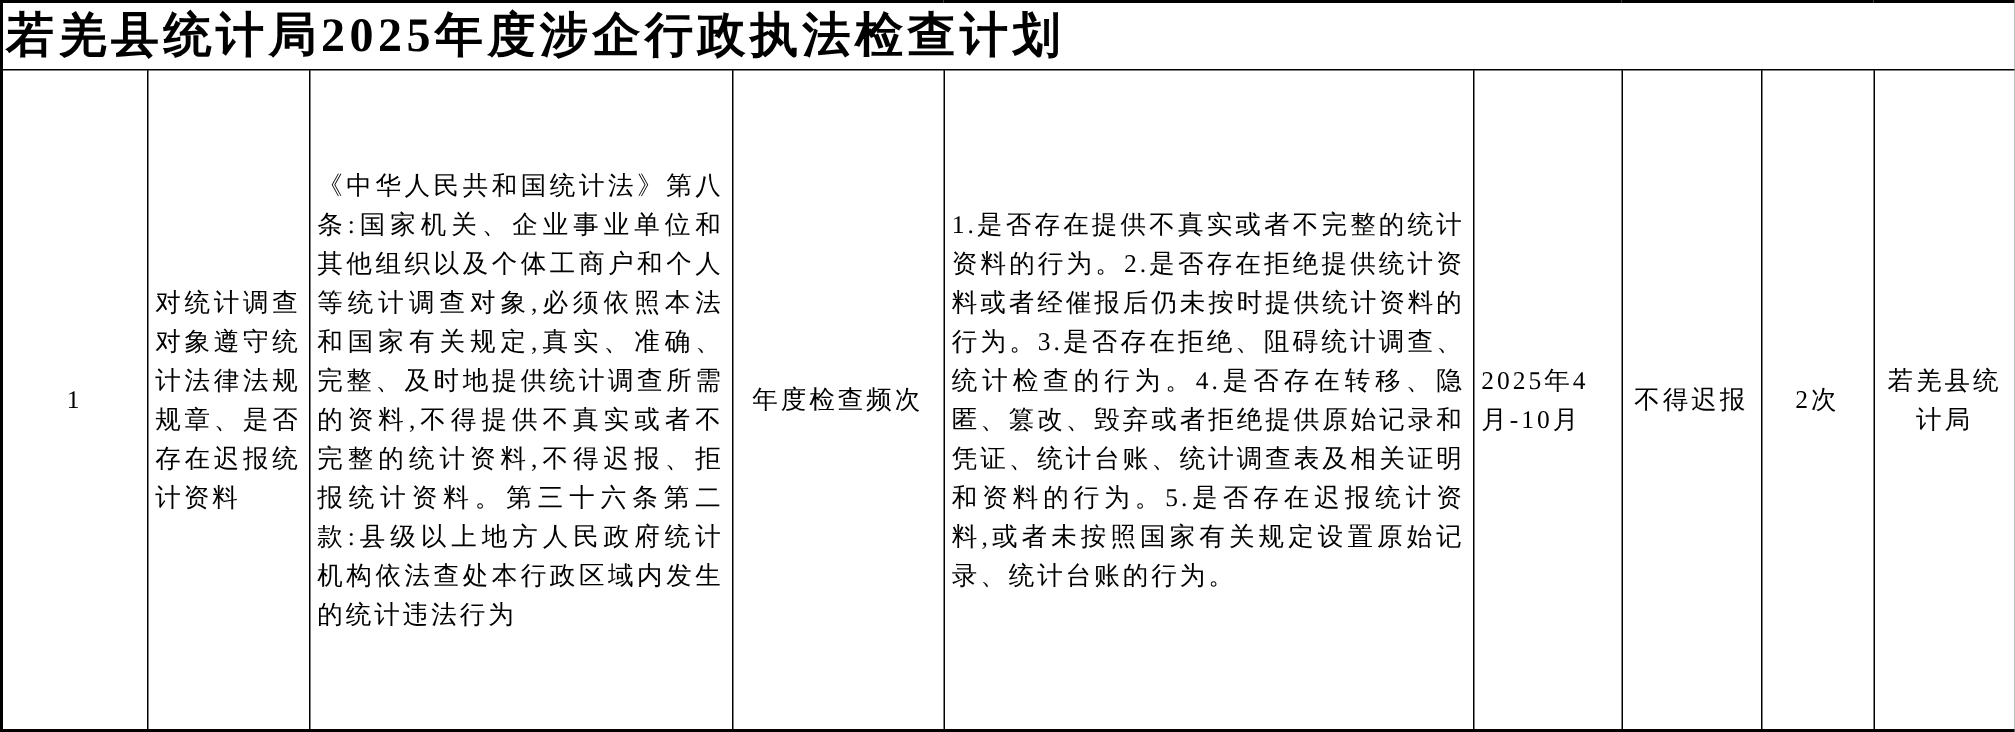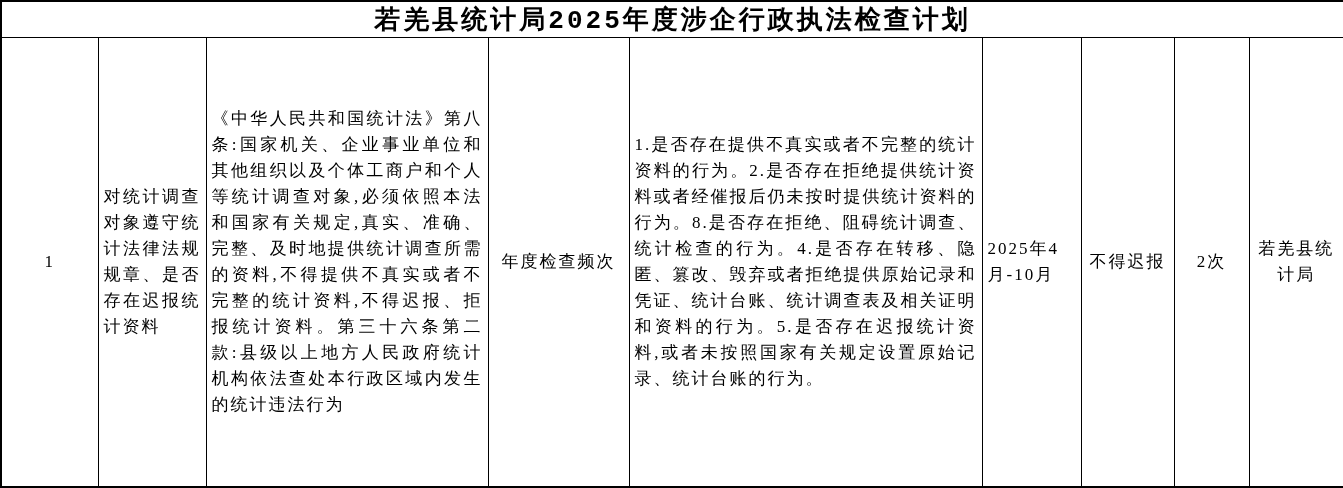--- a/index.html
+++ b/index.html
@@ -23,26 +23,25 @@
     background: #ffffff;
   }
   table.plan td, table.plan th {
     border: 1px solid #000000;
     overflow: hidden;
     vertical-align: middle;
     color: #000000;
   }
   td.title-cell {
     height: 34px;
-    font-size: 26px;
+    font-size: 32px;
     font-weight: bold;
-    text-align: center;
+    text-align: left;
     letter-spacing: 3px;
     padding: 0 2px;
-    font-family: Liberation Mono, monospace;
   }
   tr.header-row th {
     height: 48px;
     font-size: 17px;
     font-weight: bold;
     line-height: 24px;
     text-align: center;
     letter-spacing: 2px;
     padding: 0 8px;
   }
@@ -75,21 +74,21 @@
     </colgroup>
     <tbody>
       <tr>
         <td class="title-cell" colspan="9">若羌县统计局2025年度涉企行政执法检查计划</td>
       </tr>
       <tr class="data-row">
         <td class="c-center">1</td>
         <td class="c-justify">对统计调查对象遵守统计法律法规规章、是否存在迟报统计资料</td>
         <td class="c-justify">《中华人民共和国统计法》第八条:国家机关、企业事业单位和其他组织以及个体工商户和个人等统计调查对象,必须依照本法和国家有关规定,真实、准确、完整、及时地提供统计调查所需的资料,不得提供不真实或者不完整的统计资料,不得迟报、拒报统计资料。第三十六条第二款:县级以上地方人民政府统计机构依法查处本行政区域内发生的统计违法行为</td>
         <td class="c-center">年度检查频次</td>
-        <td class="c-justify">1.是否存在提供不真实或者不完整的统计资料的行为。2.是否存在拒绝提供统计资料或者经催报后仍未按时提供统计资料的行为。8.是否存在拒绝、阻碍统计调查、统计检查的行为。4.是否存在转移、隐匿、篡改、毁弃或者拒绝提供原始记录和凭证、统计台账、统计调查表及相关证明和资料的行为。5.是否存在迟报统计资料,或者未按照国家有关规定设置原始记录、统计台账的行为。</td>
+        <td class="c-justify">1.是否存在提供不真实或者不完整的统计资料的行为。2.是否存在拒绝提供统计资料或者经催报后仍未按时提供统计资料的行为。3.是否存在拒绝、阻碍统计调查、统计检查的行为。4.是否存在转移、隐匿、篡改、毁弃或者拒绝提供原始记录和凭证、统计台账、统计调查表及相关证明和资料的行为。5.是否存在迟报统计资料,或者未按照国家有关规定设置原始记录、统计台账的行为。</td>
         <td class="cell-time">2025年4月-10月</td>
         <td class="c-center">不得迟报</td>
         <td class="c-center">2次</td>
         <td class="cell-agency">若羌县统计局</td>
       </tr>
     </tbody>
   </table>
 </div>
 
 </body></html>

